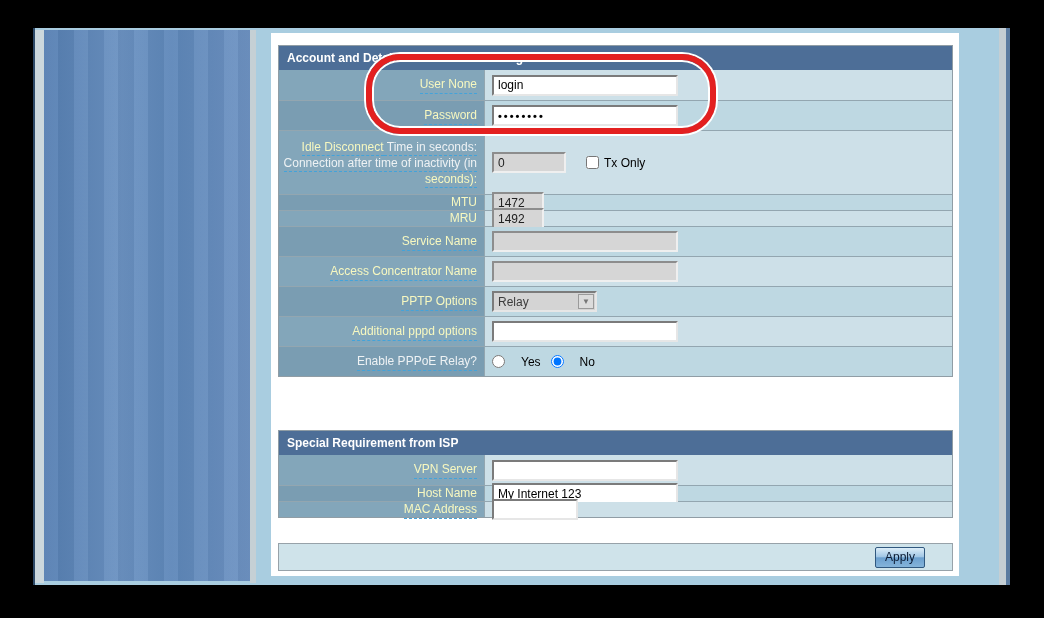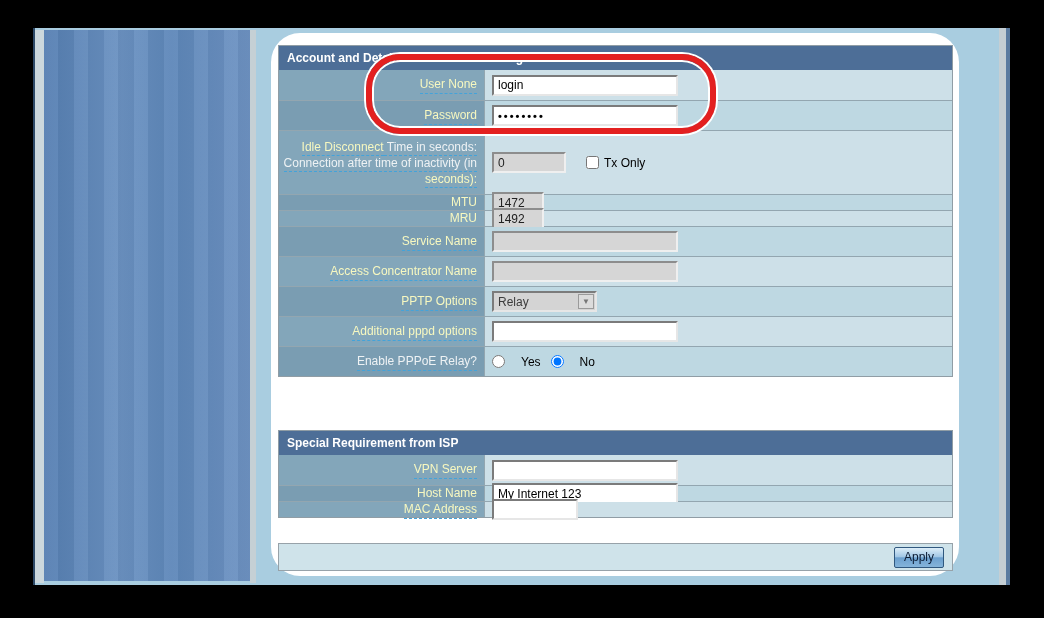--- a/index.html
+++ b/index.html
@@ -8,21 +8,21 @@
   .window { position:absolute; left:33px; top:28px; width:977px; height:557px; background:#a9cde0; }
   .edge-left   { position:absolute; left:0; top:0; width:2px; height:100%; background:#2e4a68; }
   .strip-left  { position:absolute; left:2px; top:2px; width:9px; height:553px; background:#ccd8dd; }
   .sidebar     { position:absolute; left:11px; top:2px; width:206px; height:551px;
                  background:linear-gradient(90deg,#567fb2 0%,#6b92c2 38%,#5e87b9 62%,#6e93c3 100%); }
   .sidebar-bands { position:absolute; inset:0;
                  background:repeating-linear-gradient(90deg, rgba(255,255,255,0.05) 0 14px, rgba(0,0,0,0.04) 14px 30px); }
   .strip-mid   { position:absolute; left:217px; top:2px; width:6px; height:553px; background:#c5d0d5; }
   .strip-right { position:absolute; left:966px; top:0; width:7px; height:100%; background:#c4ced3; }
   .edge-right  { position:absolute; left:973px; top:0; width:4px; height:100%; background:#5a7ba0; }
-  .panel { position:absolute; left:238px; top:5px; width:688px; height:543px; background:#ffffff;border-radius:29px; }
+  .panel { position:absolute; left:238px; top:5px; width:688px; height:543px; background:#ffffff; }
 
   .tbl { position:absolute; left:7px; width:675px; border:1px solid #909da5; background:#c6dce5; }
   #tbl1 { top:12px; }
   #tbl2 { top:397px; }
   .thead { height:24px; background:#4d6e97; color:#fff; font-size:12px; font-weight:bold;
            display:flex; align-items:center; padding-left:8px; }
   .row { display:flex; border-top:1px solid #93a6b0; height:30px; }
   .row.first { border-top:none; }
   .row.h64 { height:64px; }
   .row.h29 { height:16px; }
@@ -55,21 +55,21 @@
           font-size:8px; color:#777; }
 
   .cb { width:13px; height:13px; margin:0 5px 0 20px; }
   .cblabel, .radlabel { font-size:12px; color:#000; }
   .radio-wrap { display:flex; align-items:center; gap:16px; margin-right:10px; }
   input[type=radio] { width:13px; height:13px; margin:0; }
 
   .bottombar { position:absolute; left:7px; top:510px; width:675px; height:28px;
                background:#cfe3ea; border:1px solid #97a2a9; display:flex;
                align-items:center; justify-content:flex-end; }
-  .applybtn { width:50px; height:21px; margin-right:8px; font-size:12px; font-family:inherit;
+  .applybtn { width:50px; height:21px; margin-right:27px; font-size:12px; font-family:inherit;
               color:#0b1b33; border:1px solid #30587f; border-radius:2px; cursor:pointer;
               background:linear-gradient(180deg,#dcedf8 0%,#a3c8e6 45%,#6ca0cf 52%,#85b4da 100%); }
 
   .annotation { position:absolute; left:366px; top:54px; width:350px; height:80px;
                 border:6px solid #e32020; border-radius:34px; z-index:5; pointer-events:none;
                 box-shadow:0 0 0 2px #ffffff, inset 0 0 0 2px #ffffff; }
 </style>
 </head>
 <body>
 

